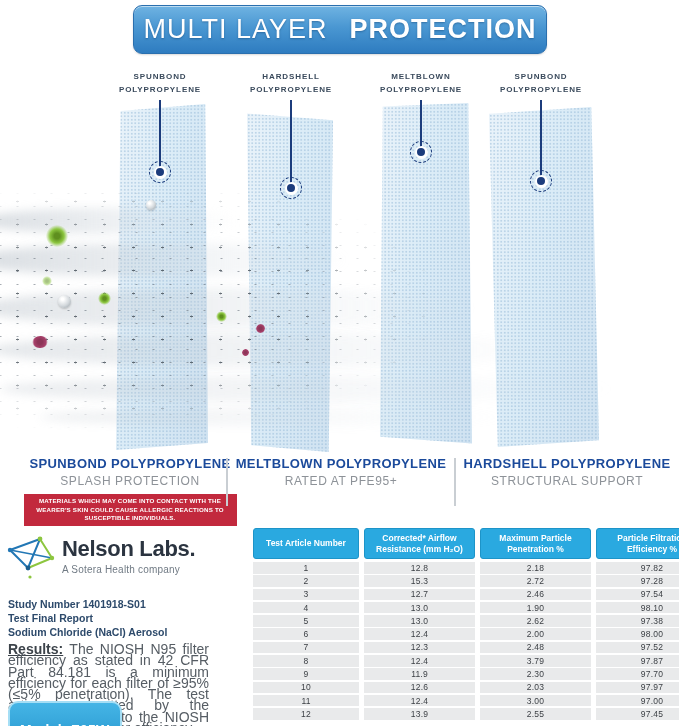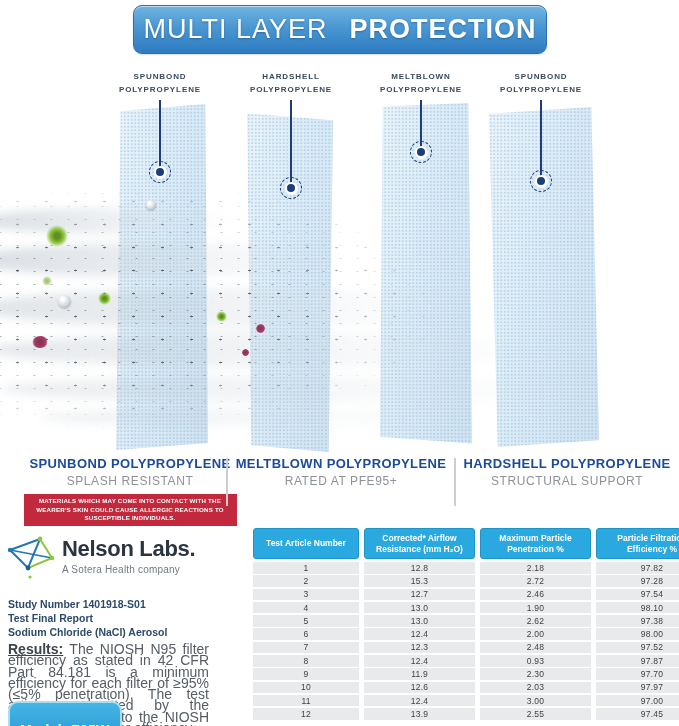--- a/index.html
+++ b/index.html
@@ -171,21 +171,21 @@
     <div>MELTBLOWN</div>
     <div>POLYPROPYLENE</div>
   </div>
   <div class="layer-label" style="left:476px;">
     <div>SPUNBOND</div>
     <div>POLYPROPYLENE</div>
   </div>
 
   <div class="section-col" style="left:0;width:260px;">
     <div class="sec-title">SPUNBOND POLYPROPYLENE</div>
-    <div class="sec-sub">SPLASH RESISTANT</div>
+    <div class="sec-sub">SPLASH PROTECTION</div>
     <div class="warning-box">MATERIALS WHICH MAY COME INTO CONTACT WITH THE WEARER'S SKIN COULD CAUSE ALLERGIC REACTIONS TO SUSCEPTIBLE INDIVIDUALS.</div>
   </div>
   <div class="section-col" style="left:227px;width:228px;">
     <div class="sec-title">MELTBLOWN POLYPROPYLENE</div>
     <div class="sec-sub">RATED AT PFE95+</div>
   </div>
   <div class="section-col" style="left:455px;width:224px;">
     <div class="sec-title">HARDSHELL POLYPROPYLENE</div>
     <div class="sec-sub">STRUCTURAL SUPPORT</div>
   </div>
@@ -267,21 +267,21 @@
         </div>
         <div class="trow">
           <div class="tcell">7</div>
           <div class="tcell">12.3</div>
           <div class="tcell">2.48</div>
           <div class="tcell">97.52</div>
         </div>
         <div class="trow">
           <div class="tcell">8</div>
           <div class="tcell">12.4</div>
-          <div class="tcell">0.93</div>
+          <div class="tcell">3.79</div>
           <div class="tcell">97.87</div>
         </div>
         <div class="trow">
           <div class="tcell">9</div>
           <div class="tcell">11.9</div>
           <div class="tcell">2.30</div>
           <div class="tcell">97.70</div>
         </div>
         <div class="trow">
           <div class="tcell">10</div>

